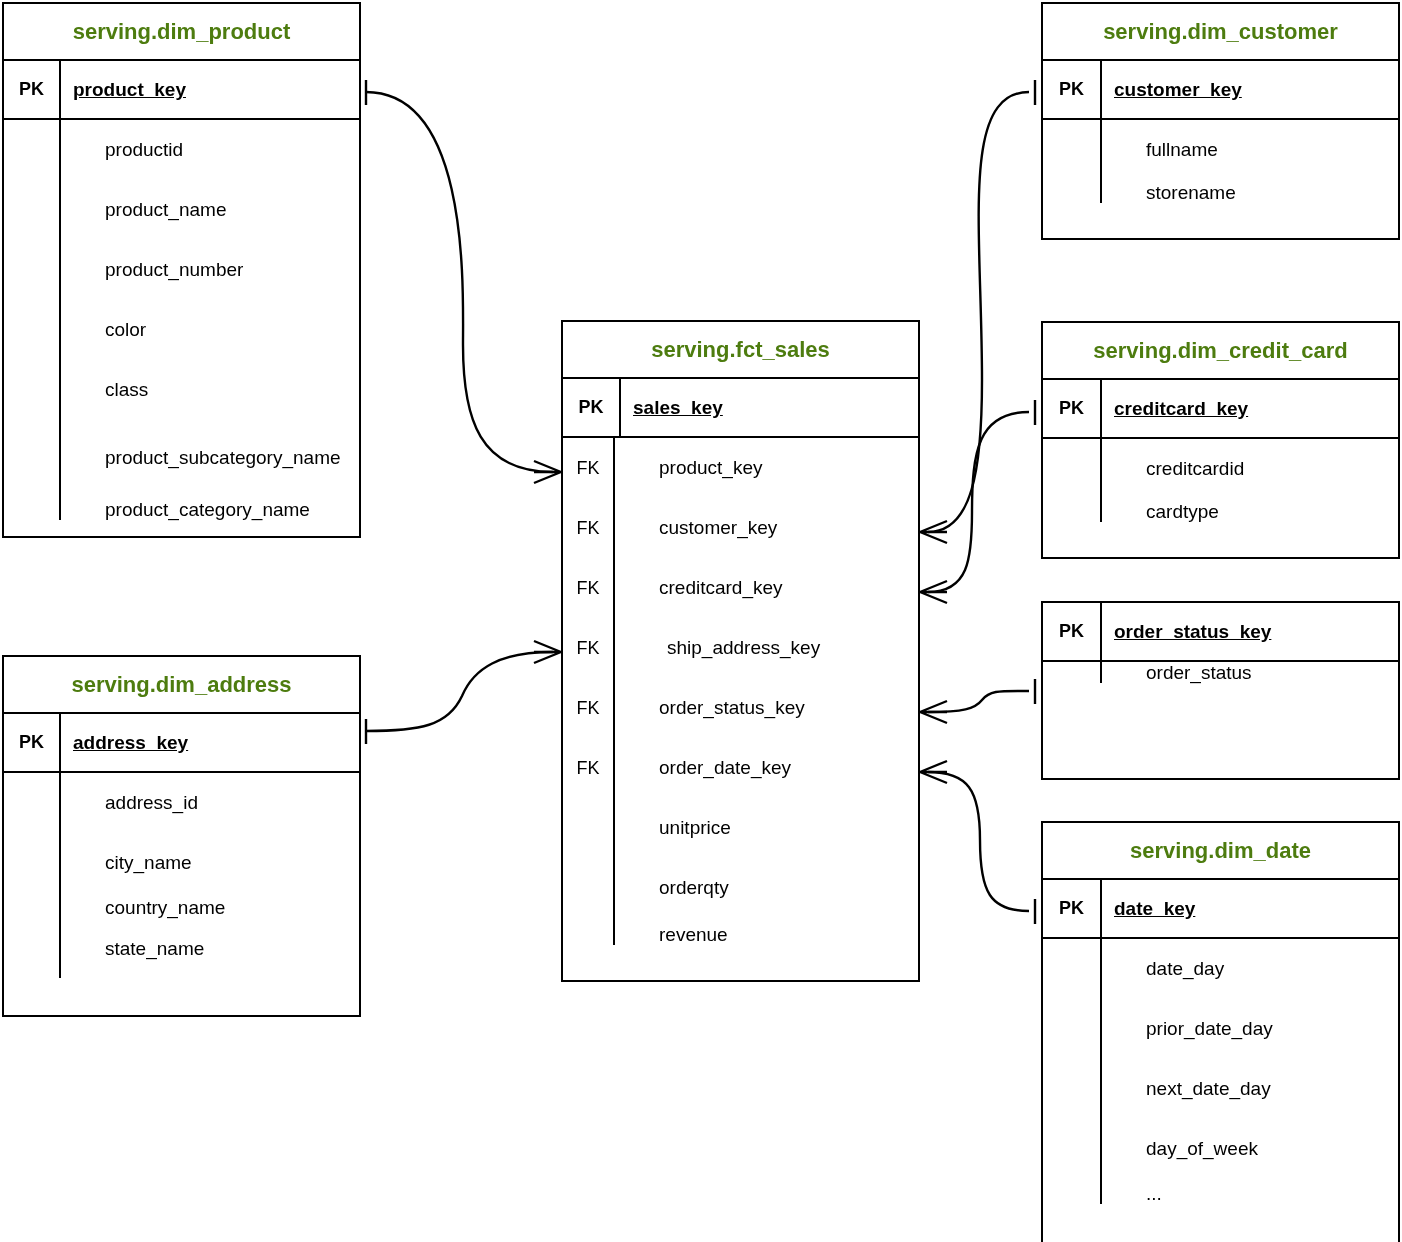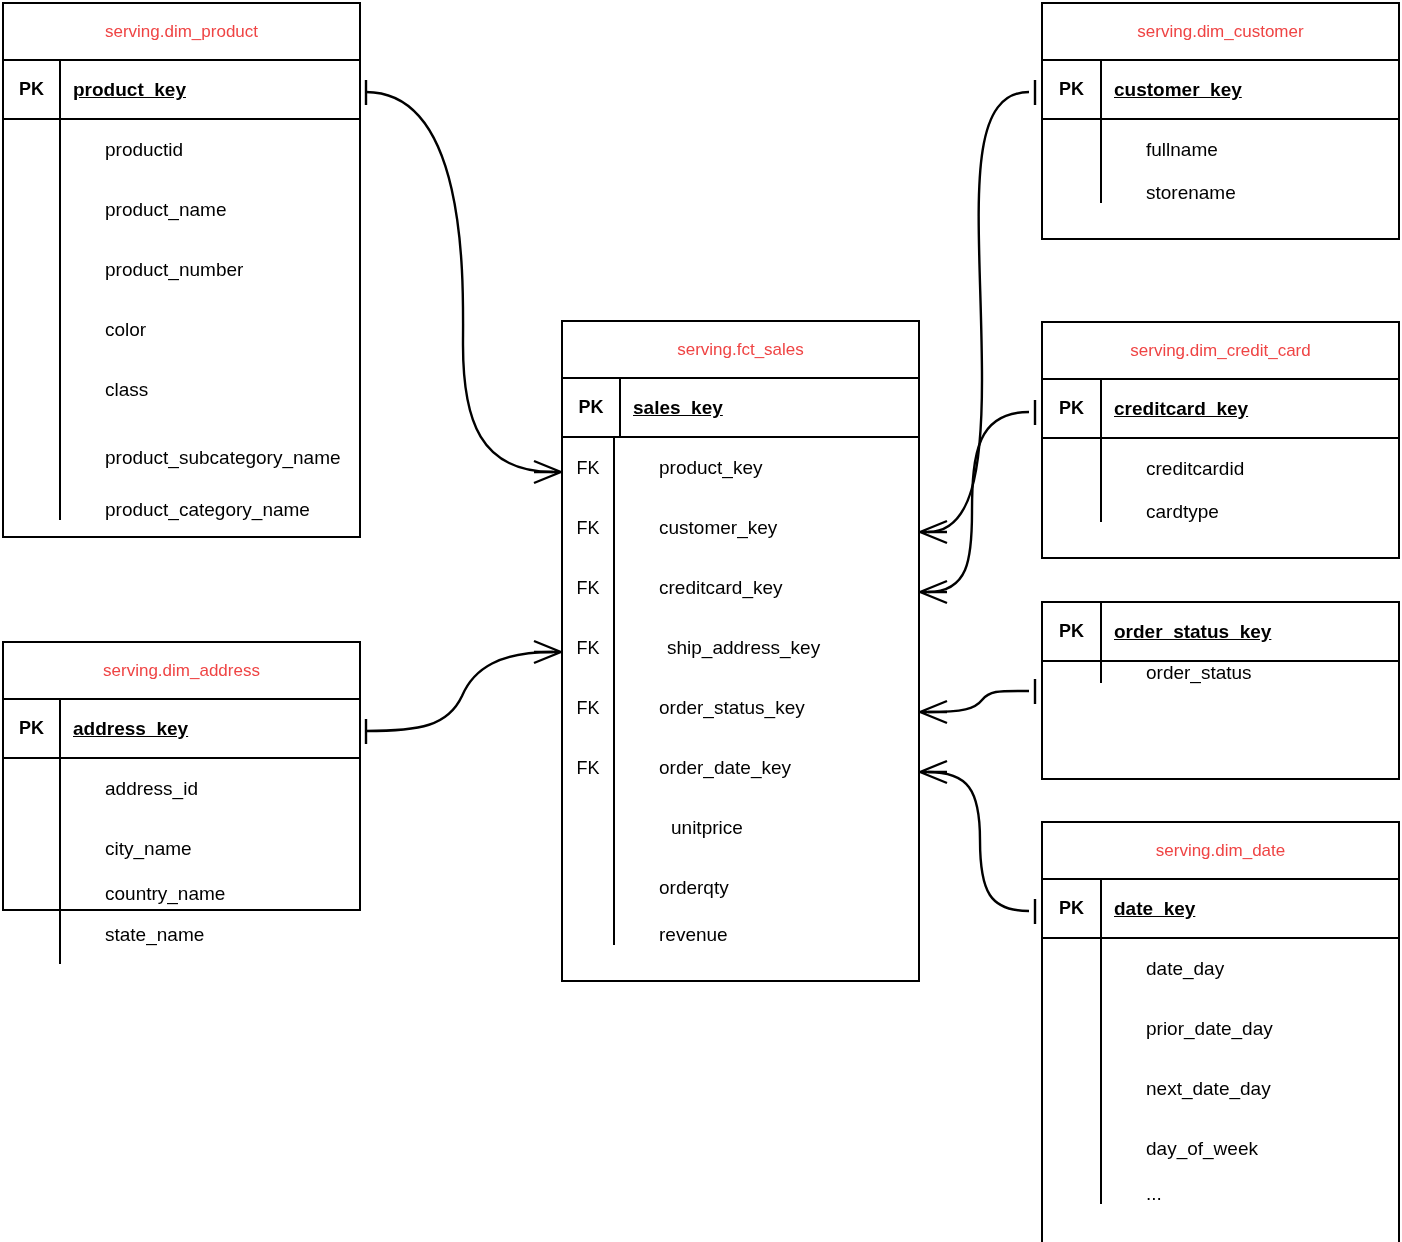--- a/index.html
+++ b/index.html
@@ -20,23 +20,23 @@
     box-sizing: border-box;
     border: 2px solid #000000;
     background: #ffffff;
   }
   .ent-header {
     box-sizing: border-box;
     width: 100%;
     display: flex;
     align-items: center;
     justify-content: center;
-    font-weight: normal;
-    font-size: 17px;
-    color: #ef4444;
+    font-weight: bold;
+    font-size: 22px;
+    color: #4d7c0f;
     border-bottom: 2px solid #000000;
   }
   .ent-row {
     box-sizing: border-box;
     display: flex;
     width: 100%;
   }
   .ent-row.pkrow {
     border-bottom: 2px solid #000000;
   }
@@ -179,21 +179,21 @@
         <div class="acell" style="height:60px;">product_name</div>
         <div class="acell" style="height:60px;">product_number</div>
         <div class="acell" style="height:60px;">color</div>
         <div class="acell" style="height:60px;">class</div>
         <div class="acell" style="height:75px; padding-right:30px;">product_subcategory_name</div>
         <div class="acell" style="flex:1 1 auto; align-items:flex-start; padding-top:4px;">product_category_name</div>
       </div>
     </div>
   </div>
 
-  <div class="entity" style="left:2px; top:641px; width:359px; height:270px;">
+  <div class="entity" style="left:2px; top:655px; width:359px; height:362px;">
     <div class="ent-header" style="height:57px;">serving.dim_address</div>
     <div class="ent-row pkrow" style="height:59px;">
       <div class="keycol kc-bold" style="width:57px;">PK</div>
       <div class="namecol pk-name">address_key</div>
     </div>
     <div class="attr-block">
       <div class="attr-keycol" style="width:57px;">
         <div class="kcell" style="height:60px;"></div>
         <div class="kcell" style="height:60px;"></div>
         <div class="kcell" style="height:60px;"></div>
@@ -226,21 +226,21 @@
         <div class="kcell" style="height:60px;"></div>
         <div class="kcell" style="flex:1 1 auto;"></div>
       </div>
       <div class="attr-namecol">
         <div class="acell" style="height:60px;">product_key</div>
         <div class="acell" style="height:60px;">customer_key</div>
         <div class="acell" style="height:60px;">creditcard_key</div>
         <div class="acell" style="height:60px;padding-left:20px;">ship_address_key</div>
         <div class="acell" style="height:60px;">order_status_key</div>
         <div class="acell" style="height:60px;">order_date_key</div>
-        <div class="acell" style="height:60px;margin-left:12px;">unitprice</div>
+        <div class="acell" style="height:60px;">unitprice</div>
         <div class="acell" style="height:60px;">orderqty</div>
         <div class="acell" style="flex:1 1 auto; align-items:flex-start; padding-top:6px;">revenue</div>
       </div>
     </div>
   </div>
 
   <div class="entity" style="left:1041px; top:2px; width:359px; height:238px;">
     <div class="ent-header" style="height:57px;">serving.dim_customer</div>
     <div class="ent-row pkrow" style="height:59px;">
       <div class="keycol kc-bold" style="width:59px;">PK</div>

